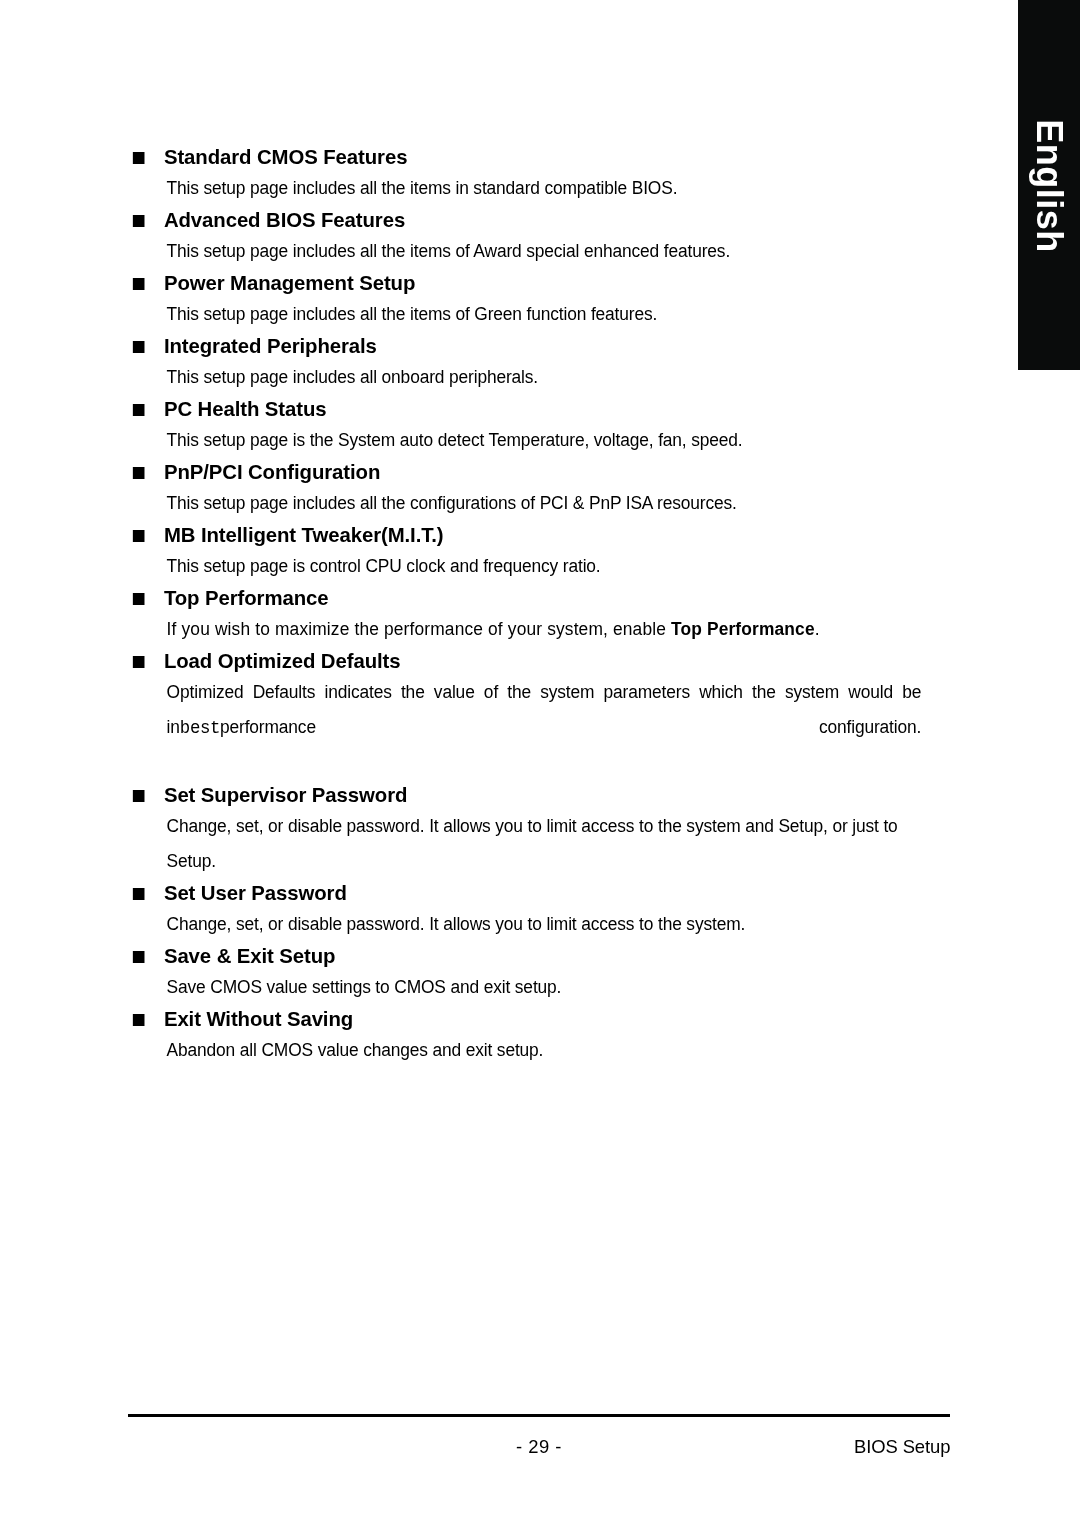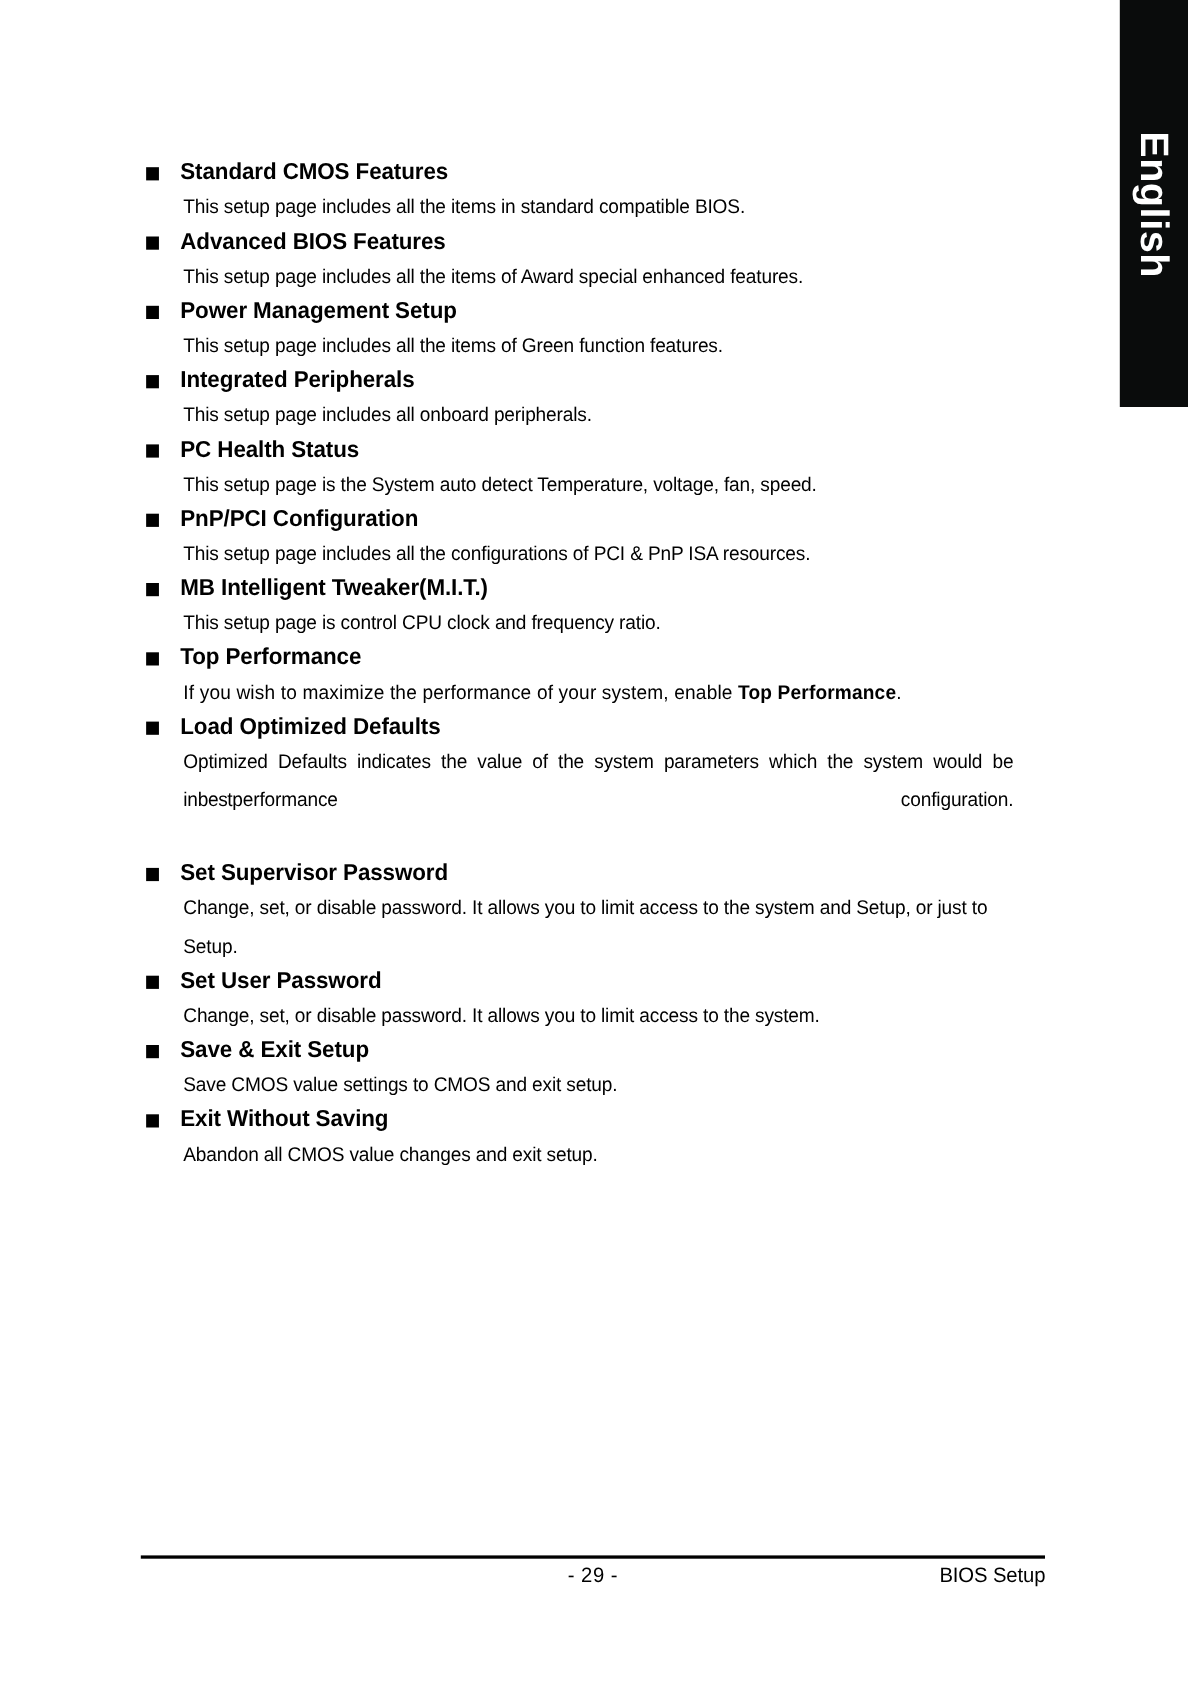--- a/index.html
+++ b/index.html
@@ -94,41 +94,42 @@
   .entry-body.justify::after {
     content: "";
     display: inline-block;
     width: 100%;
   }
   .entry-body.wide {
     letter-spacing: 0.15px;
   }
   .tight-space {
     letter-spacing: -0.4px;
+    font-family: Liberation Mono, monospace;
   }
   .inline-bold {
     font-weight: bold;
   }
 
   
   .footer {
     position: absolute;
     left: 128px;
     top: 1414px;
     width: 822px;
   }
   .footer-rule {
     width: 100%;
     height: 3px;
     background: #000000;
   }
   .footer-row {
     position: relative;
     height: 30px;
-    margin-top: 3px;
+    margin-top: 17px;
   }
   .footer-page {
     position: absolute;
     left: 0;
     right: 0;
     top: 0;
     text-align: center;
     font-size: 19px;
     line-height: 26px;
     letter-spacing: 0.5px;

